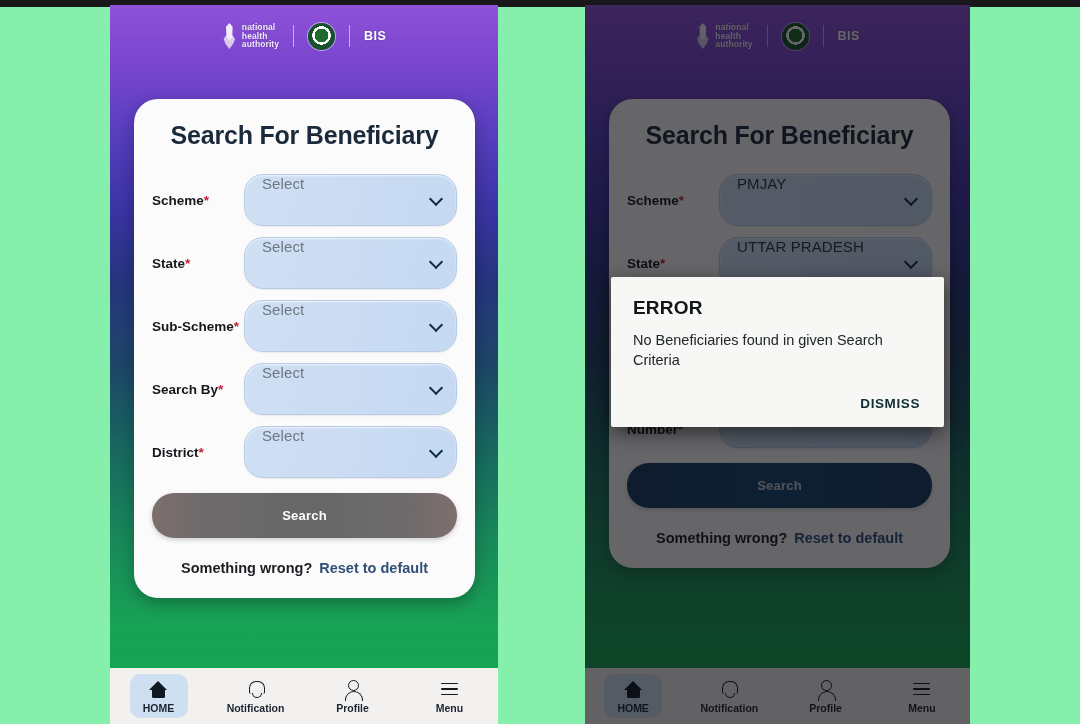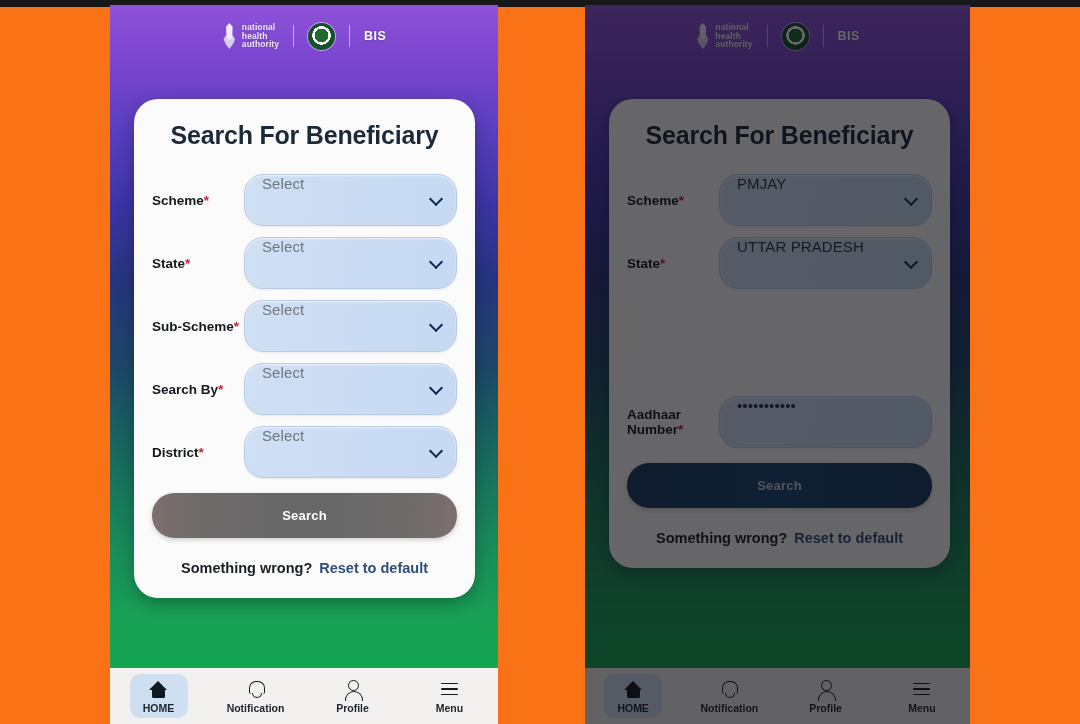--- a/index.html
+++ b/index.html
@@ -2,21 +2,21 @@
 <html><head>
 <meta charset="utf-8">
 <style>
   * { box-sizing: border-box; margin: 0; padding: 0; }
   html, body {
     width: 1080px; height: 724px;
     background: #f5f4f4;
     font-family: "Liberation Sans", sans-serif;
     overflow: hidden;
   }
-  .stage { position: relative; width: 1080px; height: 724px; background: #f97316; padding-left: 40px; }
+  .stage { position: relative; width: 1080px; height: 724px; background: #86efac; padding-left: 40px; }
 
   
   .top-strip {
     position: absolute; left: 0; top: 0; width: 1080px; height: 7px;
     background: #18171a;
   }
 
   
   .phone {
     position: absolute;
@@ -405,15 +405,22 @@
               <span></span>
               <span></span>
             </span>
           <span class="nav-label">Menu</span>
         </div>
       </div>
     </div>
 
     <div class="scrim"></div>
 
+    <div class="dialog">
+      <div class="dlg-title">ERROR</div>
+      <div class="dlg-msg">No Beneficiaries found in given Search Criteria</div>
+      <div class="dlg-actions">
+        <span class="dlg-dismiss">DISMISS</span>
+      </div>
+    </div>
   </div>
 
 </div>
 
 </body></html>

